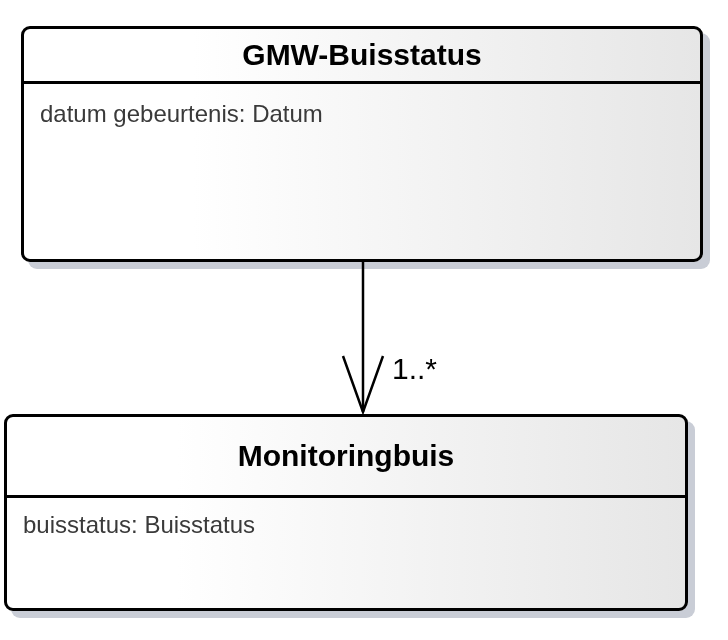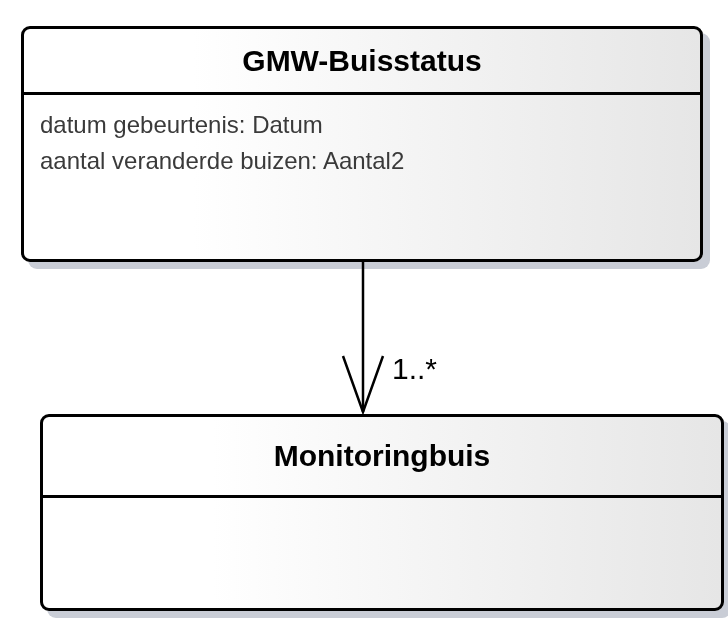--- a/index.html
+++ b/index.html
@@ -23,33 +23,33 @@
     background: linear-gradient(to right, #ffffff 0%, #ffffff 25%, #e6e6e6 100%);
     box-shadow: 7px 7px 0 #c9cdd6;
   }
   .class-top {
     left: 21px;
     top: 26px;
     width: 682px;
     height: 236px;
   }
   .class-bottom {
-    left: 40px;
+    left: 4px;
     top: 414px;
     width: 684px;
     height: 197px;
   }
   .class-header {
     box-sizing: border-box;
     border-bottom: 3px solid #000000;
     display: flex;
     align-items: center;
     justify-content: center;
   }
-  .class-top .class-header { height: 66px; justify-content: center; }
+  .class-top .class-header { height: 55px; justify-content: center; }
   .class-bottom .class-header { height: 81px; }
   .class-title {
     font-size: 30px;
     font-weight: bold;
     color: #000000;
     white-space: nowrap;
   }
   .class-attrs {
     padding: 12px 16px 0 16px;
   }
@@ -91,31 +91,31 @@
 <body>
 
 <div class="canvas">
 
   <div class="uml-class class-top">
     <div class="class-header">
       <span class="class-title">GMW-Buisstatus</span>
     </div>
     <div class="class-attrs">
       <div class="attr">datum gebeurtenis: Datum</div>
-      <div class="attr">aantal veranderde buizen: Aantal2</div>
     </div>
   </div>
 
   <svg class="association-svg" viewBox="0 0 130 152">
     <line x1="35" y1="0" x2="35" y2="150" stroke="#000000" stroke-width="2.5"></line>
     <polyline points="15,94 35,150 55,94" fill="none" stroke="#000000" stroke-width="2.5"></polyline>
   </svg>
   <div class="multiplicity">1..*</div>
 
   <div class="uml-class class-bottom">
     <div class="class-header">
       <span class="class-title">Monitoringbuis</span>
     </div>
     <div class="class-attrs">
+      <div class="attr">buisstatus: Buisstatus</div>
     </div>
   </div>
 
 </div>
 
 </body></html>

